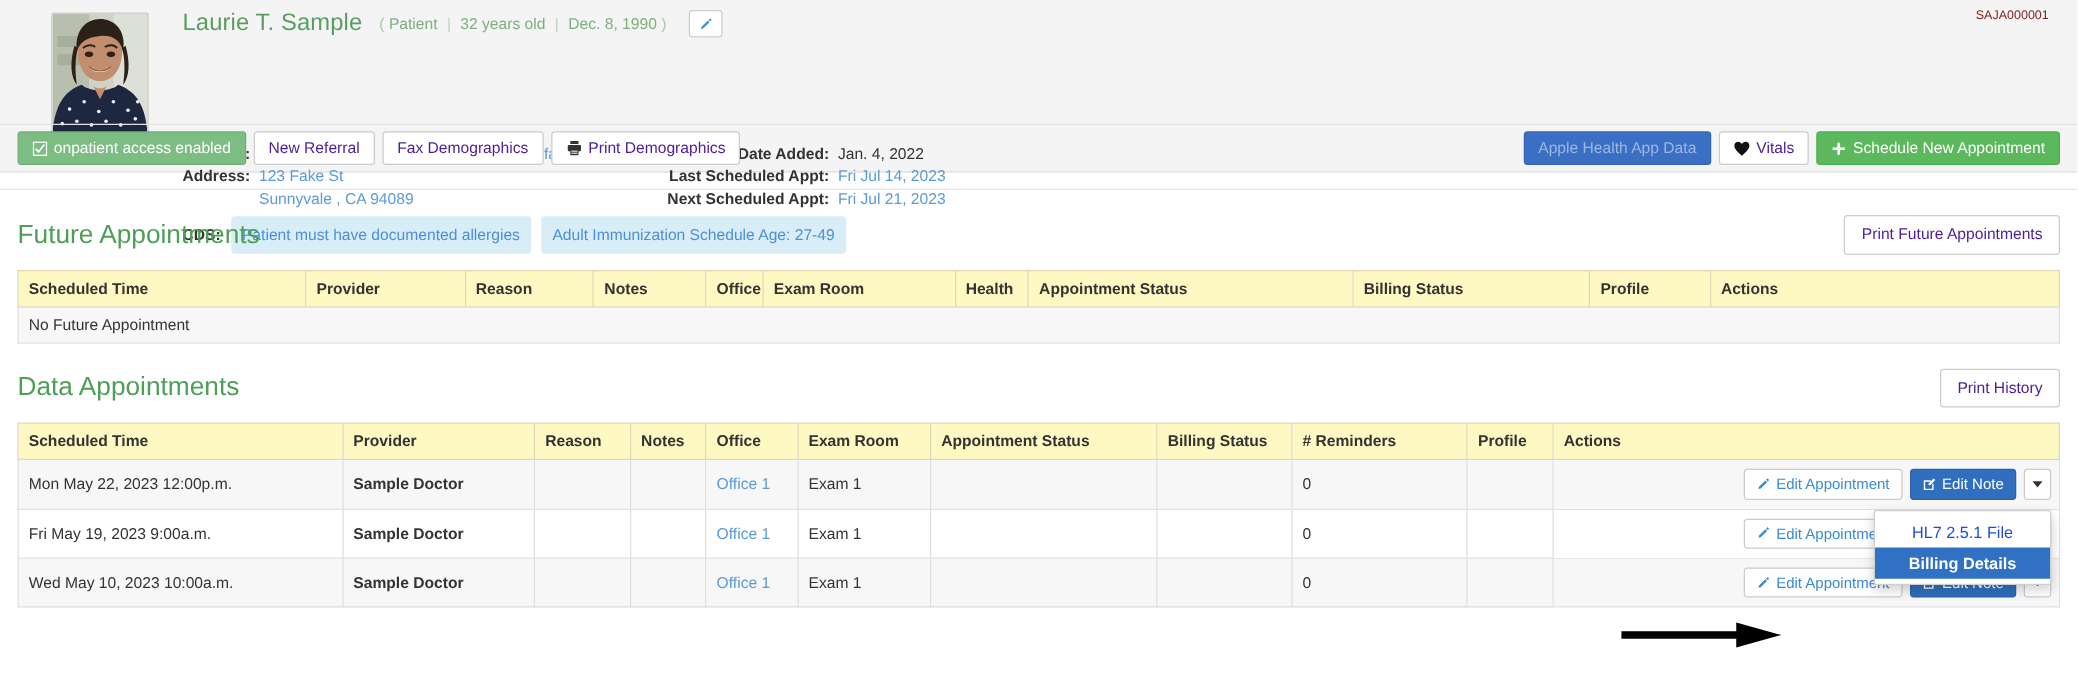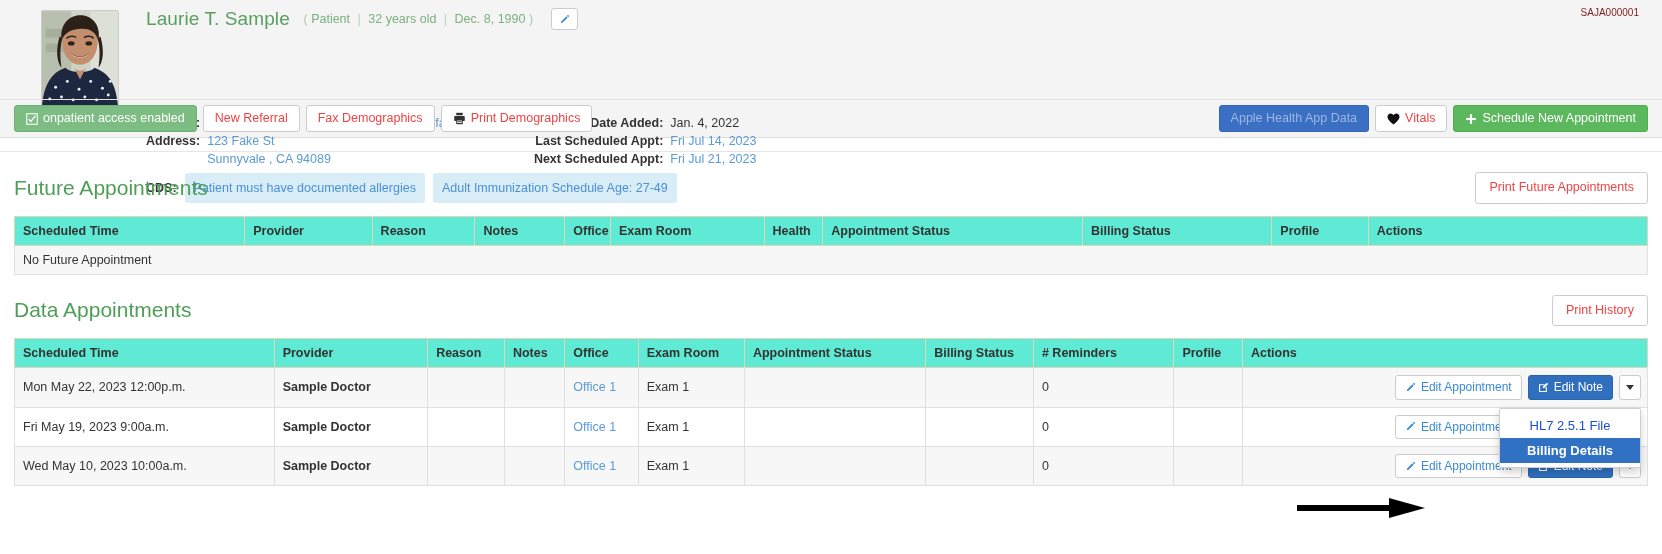--- a/index.html
+++ b/index.html
@@ -116,21 +116,21 @@
     align-items: center;
     padding: 0 14px;
   }
   .btn {
     font-family: "Liberation Sans", sans-serif;
     font-size: 12.5px;
     border-radius: 3px;
     padding: 5px 11px;
     border: 1px solid #cccccc;
     background: #ffffff;
-    color: #ef4444;
+    color: #4c1d95;
     cursor: pointer;
     white-space: nowrap;
     display: inline-flex;
     align-items: center;
     gap: 5px;
     line-height: 1.25;
   }
   .btn-green { background:#7dbd84; border-color:#6faf77; color:#ffffff; }
   .btn-green-solid { background:#5cb85c; border-color:#4cae4c; color:#ffffff; }
   .btn-blue { background:#3a6fc4; border-color:#3564b4; color:#9db7e2; }
@@ -145,21 +145,21 @@
   .section-head { display:flex; align-items:center; }
   .section-title {
     color: #4f9e57;
     font-size: 21px;
     font-weight: 400;
   }
   .section-head .btn { margin-left: auto; padding: 7px 13px; font-size:12.5px; }
 
   table.appt { width: 100%; border-collapse: collapse; margin-top: 12px; table-layout: fixed; }
   table.appt th {
-    background: #5eead4;
+    background: #fef9c3;
     border: 1px solid #e2d6b4;
     text-align: left;
     font-size: 12.5px;
     font-weight: bold;
     color: #333333;
     padding: 7px 8px;
     white-space: nowrap;
     overflow: hidden;
   }
   table.appt td {

